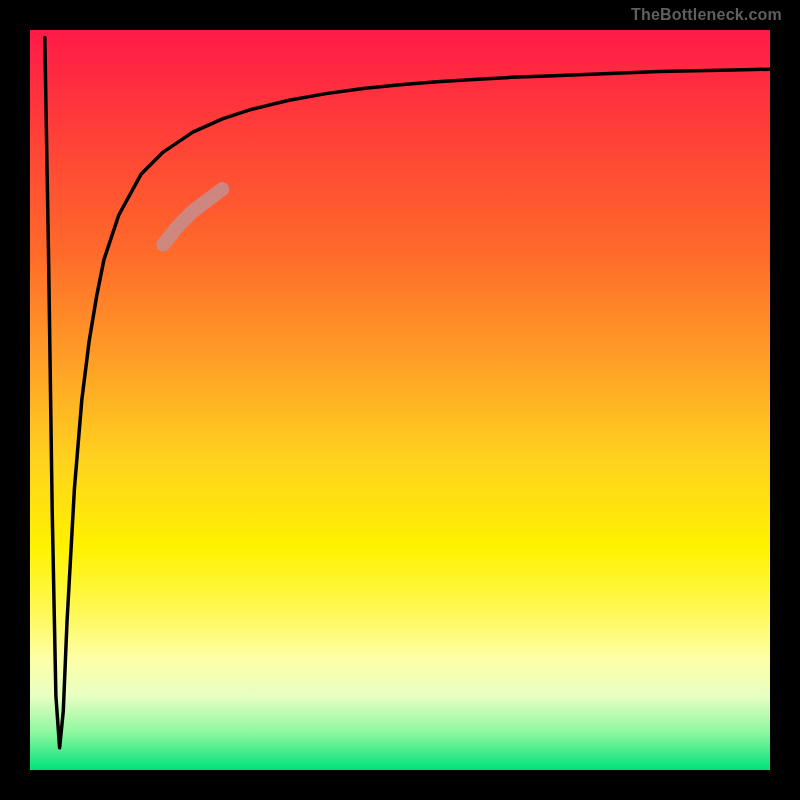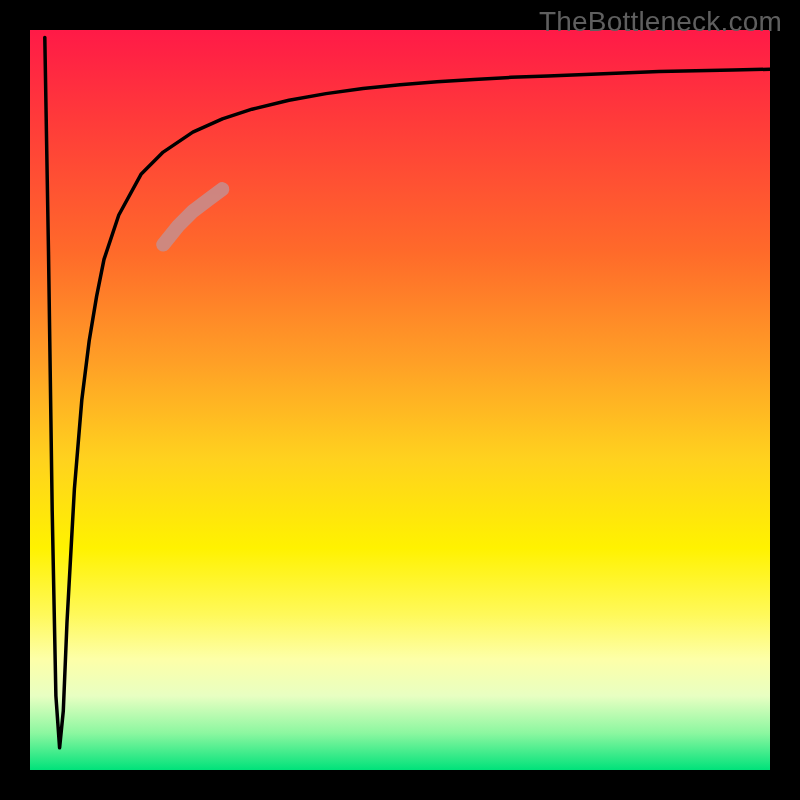--- a/index.html
+++ b/index.html
@@ -34,22 +34,22 @@
       #fdffa8 85%,
       #e8ffc2 90%,
       #8cf7a0 95%,
       #00e27a 100%
     );
   }
   .watermark {
     position: absolute;
     top: 6px;
     right: 18px;
-    font-size: 28px;
-    font-weight: 400;
+    font-size: 16px;
+    font-weight: 700;
     color: #5f5f5f;
     letter-spacing: 0.2px;
     margin-left: 24px;
   }
   svg.curve {
     position: absolute;
     left: 0;
     top: 0;
     width: 740px;
     height: 740px;

